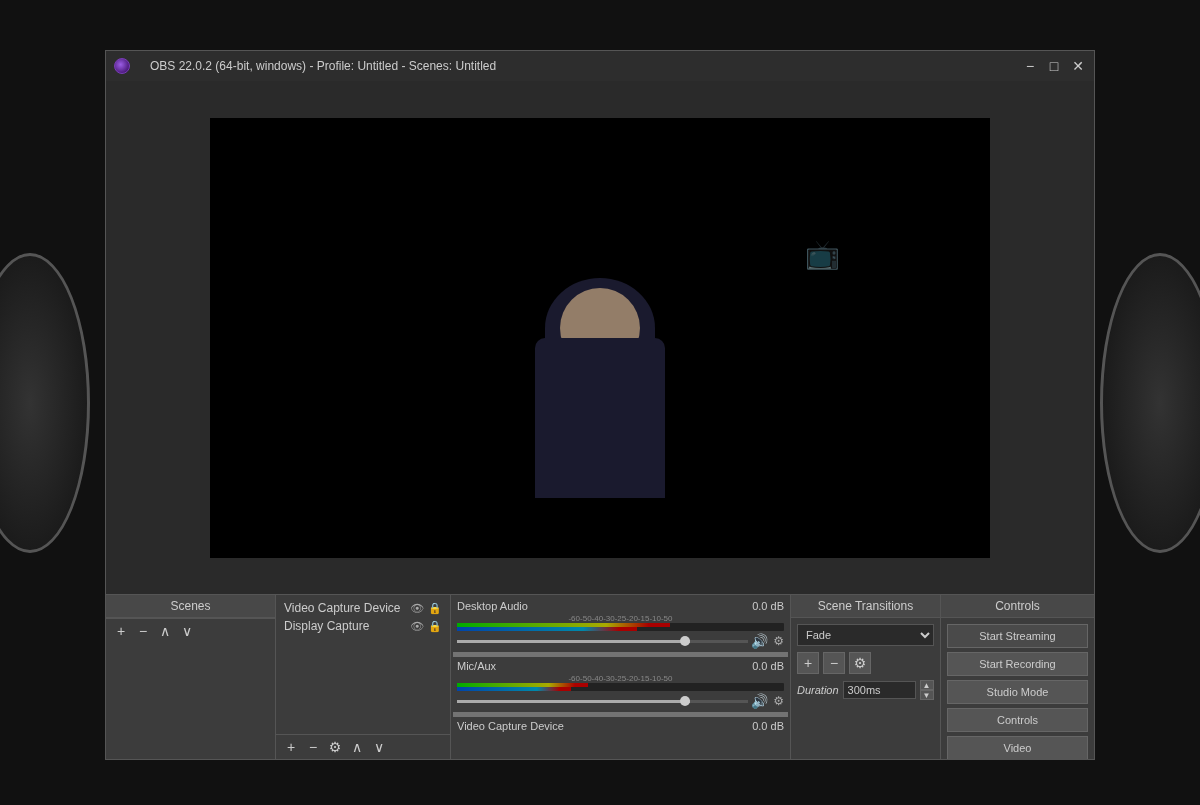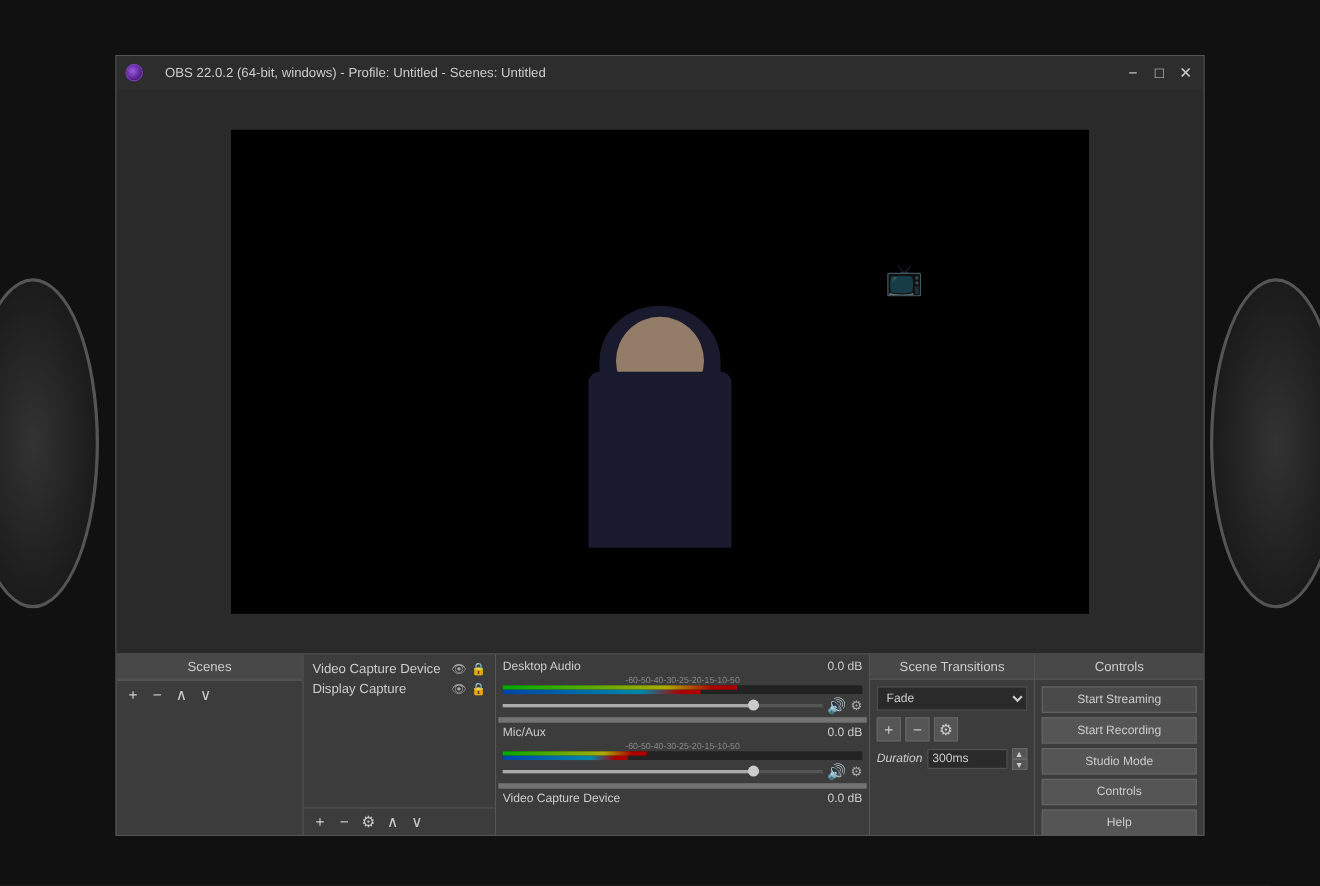--- a/index.html
+++ b/index.html
@@ -613,21 +613,21 @@
         </div>
       </div>
 
       <div class="panel panel-controls">
         <div class="panel-header">Controls</div>
         <div class="controls-content">
           <button class="ctrl-btn start-streaming">Start Streaming</button>
           <button class="ctrl-btn">Start Recording</button>
           <button class="ctrl-btn">Studio Mode</button>
           <button class="ctrl-btn">Controls</button>
-          <button class="ctrl-btn">Help</button>
+          <button class="ctrl-btn">Video</button>
         </div>
       </div>
 
     </div>
 
 
   </div>
 </div>
 
 </body></html>

